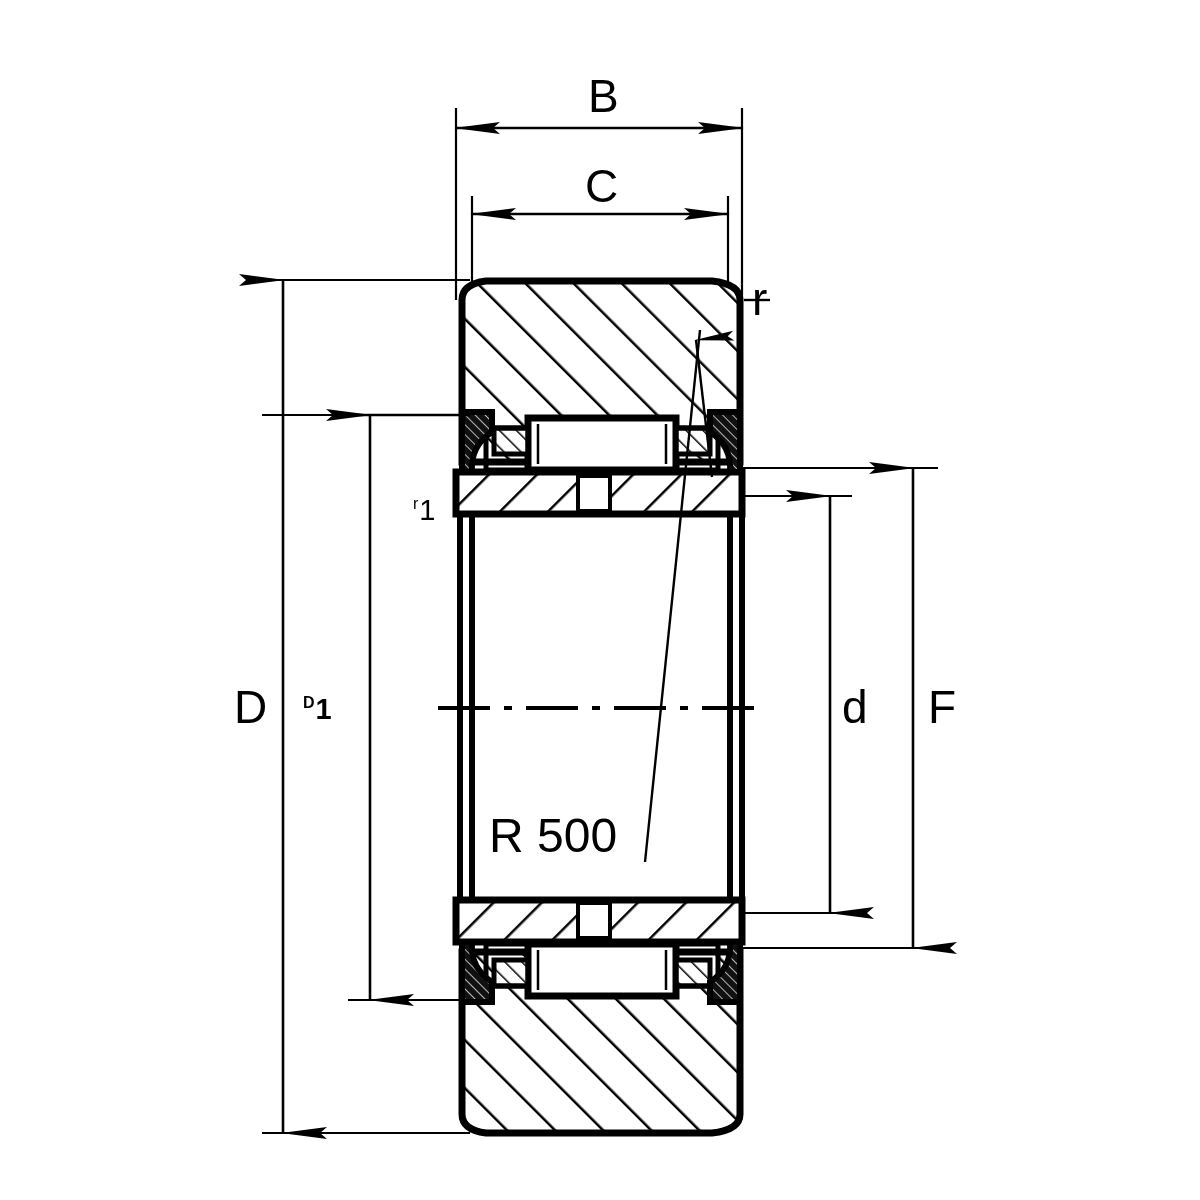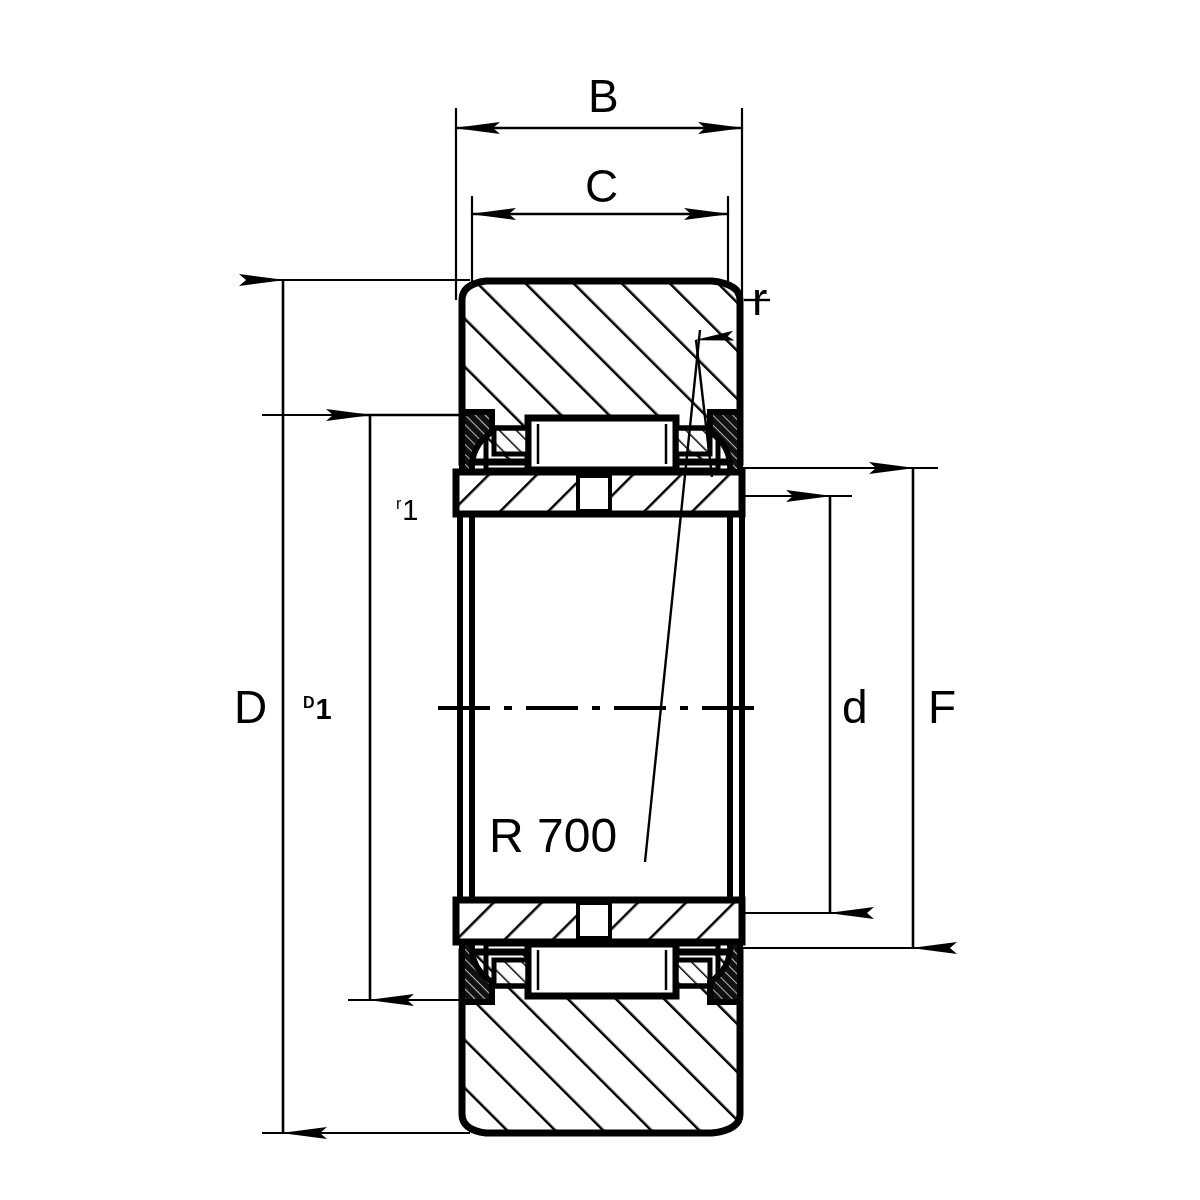--- a/index.html
+++ b/index.html
@@ -203,21 +203,21 @@
     <span class="big">D</span><span class="s">1</span>
   </span>
 </div>
 
 <div class="lbl big" style="left:842px;  top:684px;">d</div>
 
 <div class="lbl big" style="left:928px;  top:684px;">F</div>
 
 <div class="lbl rtxt" style="left:752px;  top:276px;">r</div>
 
-<div class="lbl" style="left:396px; top:485px;">
+<div class="lbl" style="left:413px; top:485px;">
   <span class="sublabel">
     <span class="big">r</span><span class="s">1</span>
   </span>
 </div>
 
-<div class="lbl big" style="left:489px;  top:812px; font-size:48px;">R 700</div>
+<div class="lbl big" style="left:489px;  top:812px; font-size:48px;">R 500</div>
 
 </div>
 
 </body></html>

